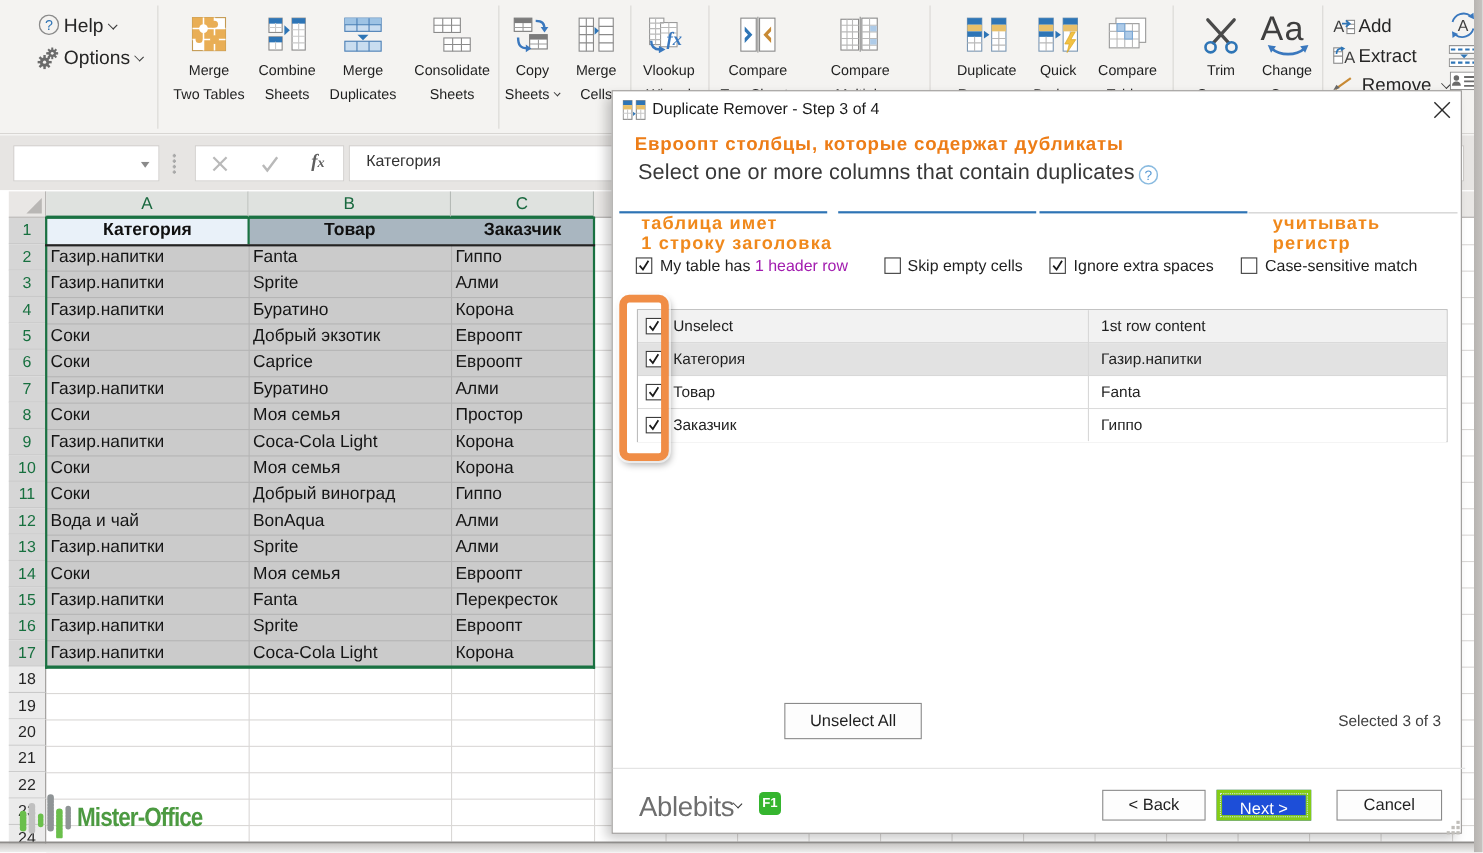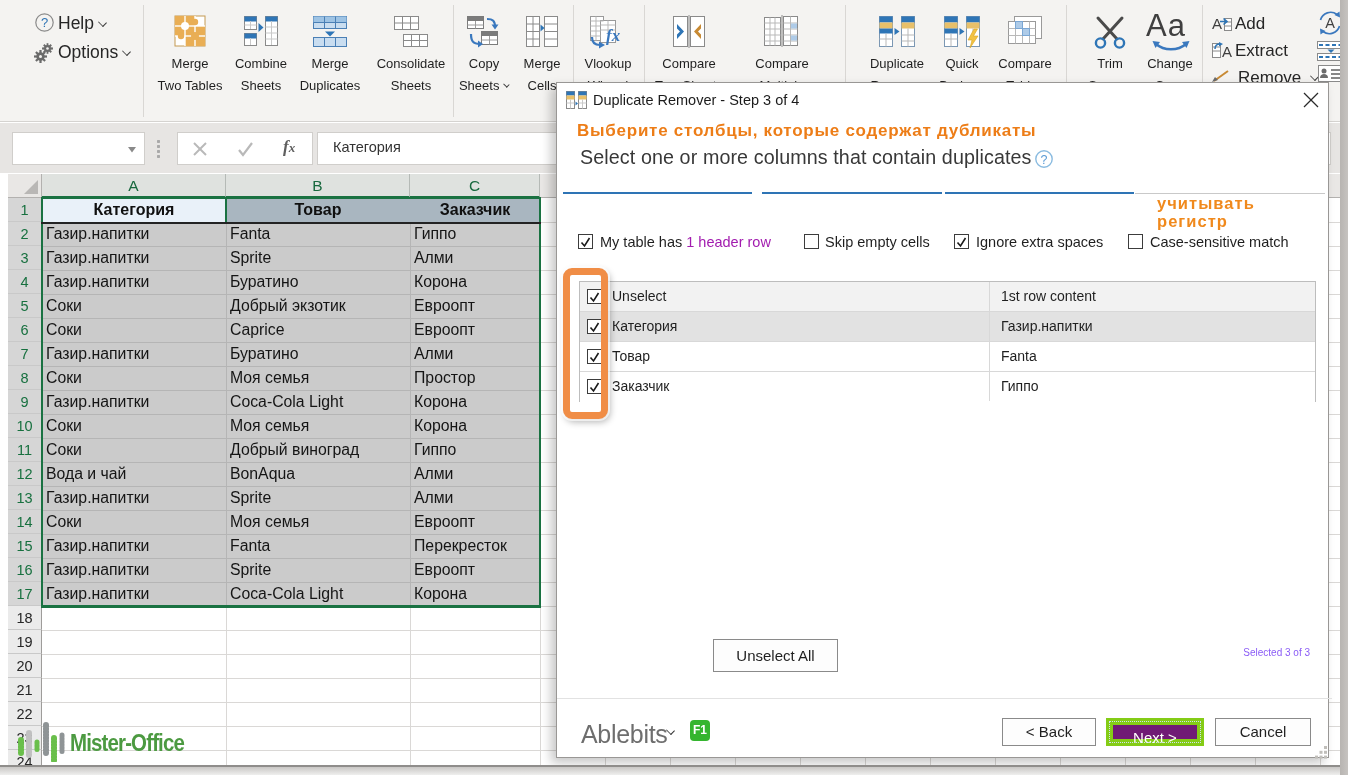--- a/index.html
+++ b/index.html
@@ -598,32 +598,33 @@
         <path d="M9.5 10.5l2.5 2-2.5 2z" fill="#2e75b6"></path>
       </svg>
  <div class="abs" style="left:36px;top:9px;font-size:14.5px;color:#1b1b1b">Duplicate Remover - Step 3 of 4</div>
  <svg class="abs" style="left:746px;top:9px" width="16" height="16" viewBox="0 0 16 16">
         <g stroke="#2b2b2b" stroke-width="1.3">
           <line x1="1" y1="1" x2="15" y2="15"></line>
           <line x1="15" y1="1" x2="1" y2="15"></line>
         </g>
       </svg>
 
- <div class="abs" style="left:20px;top:38px;font-size:17px;letter-spacing:0.75px;font-weight:bold;color:#ed7d17">Выберите столбцы, которые содержат дубликаты</div>
+ <div class="abs" style="left:20px;top:38px;font-size:17px;letter-spacing:0.75px;font-weight:bold;color:#ed7d17">Евроопт столбцы, которые содержат дубликаты</div>
  <div class="abs" style="left:23px;top:63px;font-size:19.7px;letter-spacing:0.1px;color:#383838">Select one or more columns that contain duplicates</div>
  <svg class="abs" style="left:478px;top:67px" width="18" height="18" viewBox="0 0 18 18">
         <circle cx="9" cy="9" r="8.2" fill="none" stroke="#8abbe0" stroke-width="1.4"></circle>
         <text x="9" y="13.5" font-size="12.5" fill="#5b9bd5" text-anchor="middle" font-family="Liberation Sans">?</text>
       </svg>
 
  <div class="abs" style="left:6px;top:109px;width:189px;height:2px;background:#2e74b5"></div>
  <div class="abs" style="left:205px;top:109px;width:180px;height:2px;background:#2e74b5"></div>
  <div class="abs" style="left:388px;top:109px;width:189px;height:2px;background:#2e74b5"></div>
  <div class="abs" style="left:578px;top:109.5px;width:190px;height:1px;background:#c9c9c9"></div>
 
+ <div class="oranget" style="left:26px;top:112px">таблица имет<br>1 строку заголовка</div>
  <div class="oranget" style="left:600px;top:112px">учитывать<br>регистр</div>
 
  <div class="cbx" style="left:21px;top:151px"><svg width="13" height="13" viewBox="0 0 13 13">
           <path d="M2.5 6.5l3 3.5 5-8" fill="none" stroke="#1a1a1a" stroke-width="1.6"></path>
         </svg></div>
  <div class="cblab" style="left:43px;top:151px">My table has <span style="color:#a21caf">1 header row</span></div>
  <div class="cbx" style="left:247px;top:151px"></div>
  <div class="cblab" style="left:268px;top:151px">Skip empty cells</div>
  <div class="cbx" style="left:397px;top:151px"><svg width="13" height="13" viewBox="0 0 13 13">
           <path d="M2.5 6.5l3 3.5 5-8" fill="none" stroke="#1a1a1a" stroke-width="1.6"></path>
@@ -658,28 +659,28 @@
      <div class="cbx" style="left:7px;top:7px"><svg width="13" height="13" viewBox="0 0 13 13">
               <path d="M2.5 6.5l3 3.5 5-8" fill="none" stroke="#1a1a1a" stroke-width="1.6"></path>
             </svg></div>
      <div class="ttext">Заказчик</div>
           <div class="ttext2">Гиппо</div>
    </div>
    <div class="abs" style="left:409px;top:0;width:1px;height:119px;background:#d8d8d8"></div>
  </div>
 
  <div class="btn" style="left:156px;top:556px;width:125px;height:33px;line-height:31px">Unselect All</div>
- <div class="abs" style="left:553px;top:564px;width:200px;text-align:right;font-size:10px;color:#8b5cf6">Selected 3 of 3</div>
+ <div class="abs" style="left:553px;top:564px;width:200px;text-align:right;font-size:14px;color:#404040">Selected 3 of 3</div>
  <div class="abs" style="left:0;top:615px;width:775px;height:1px;background:#e2e2e2"></div>
 
  <div class="abs" style="left:24px;top:637px;font-size:25px;font-weight:normal;color:#6e6e6e;letter-spacing:-0.3px">Ablebits</div>
  <div class="chev" style="position:absolute;left:105px;top:644px;border-color:#333"></div>
  <div class="abs" style="left:133px;top:637px;width:20px;height:21px;background:#35b52f;border-radius:4px;color:#fff;font-size:12px;font-weight:bold;text-align:center;line-height:21px">F1</div>
  <div class="btn" style="left:445px;top:635px;width:94px;height:28px;line-height:26px">&lt; Back</div>
- <div class="btn" style="left:549px;top:635px;width:98px;height:28px;line-height:26px;background:#701a75;color:#fff;border:7px solid #84cc16;outline:1px dotted #cfe0f2;outline-offset:-4px">Next &gt;</div>
+ <div class="btn" style="left:549px;top:635px;width:86px;height:28px;line-height:26px;background:#1d4ed8;color:#fff;border:5px solid #84cc16;outline:1px dotted #cfe0f2;outline-offset:-4px">Next &gt;</div>
  <div class="btn" style="left:658px;top:635px;width:96px;height:28px;line-height:26px">Cancel</div>
  <svg class="abs" style="left:758px;top:663px" width="14" height="13">
         <g fill="#c0beba">
           <rect x="9" y="0" width="3" height="3"></rect>
           <rect x="4.5" y="4.8" width="3" height="3"></rect>
           <rect x="9" y="4.8" width="3" height="3"></rect>
           <rect x="0" y="9.6" width="3" height="3"></rect>
           <rect x="4.5" y="9.6" width="3" height="3"></rect>
           <rect x="9" y="9.6" width="3" height="3"></rect>
         </g>

